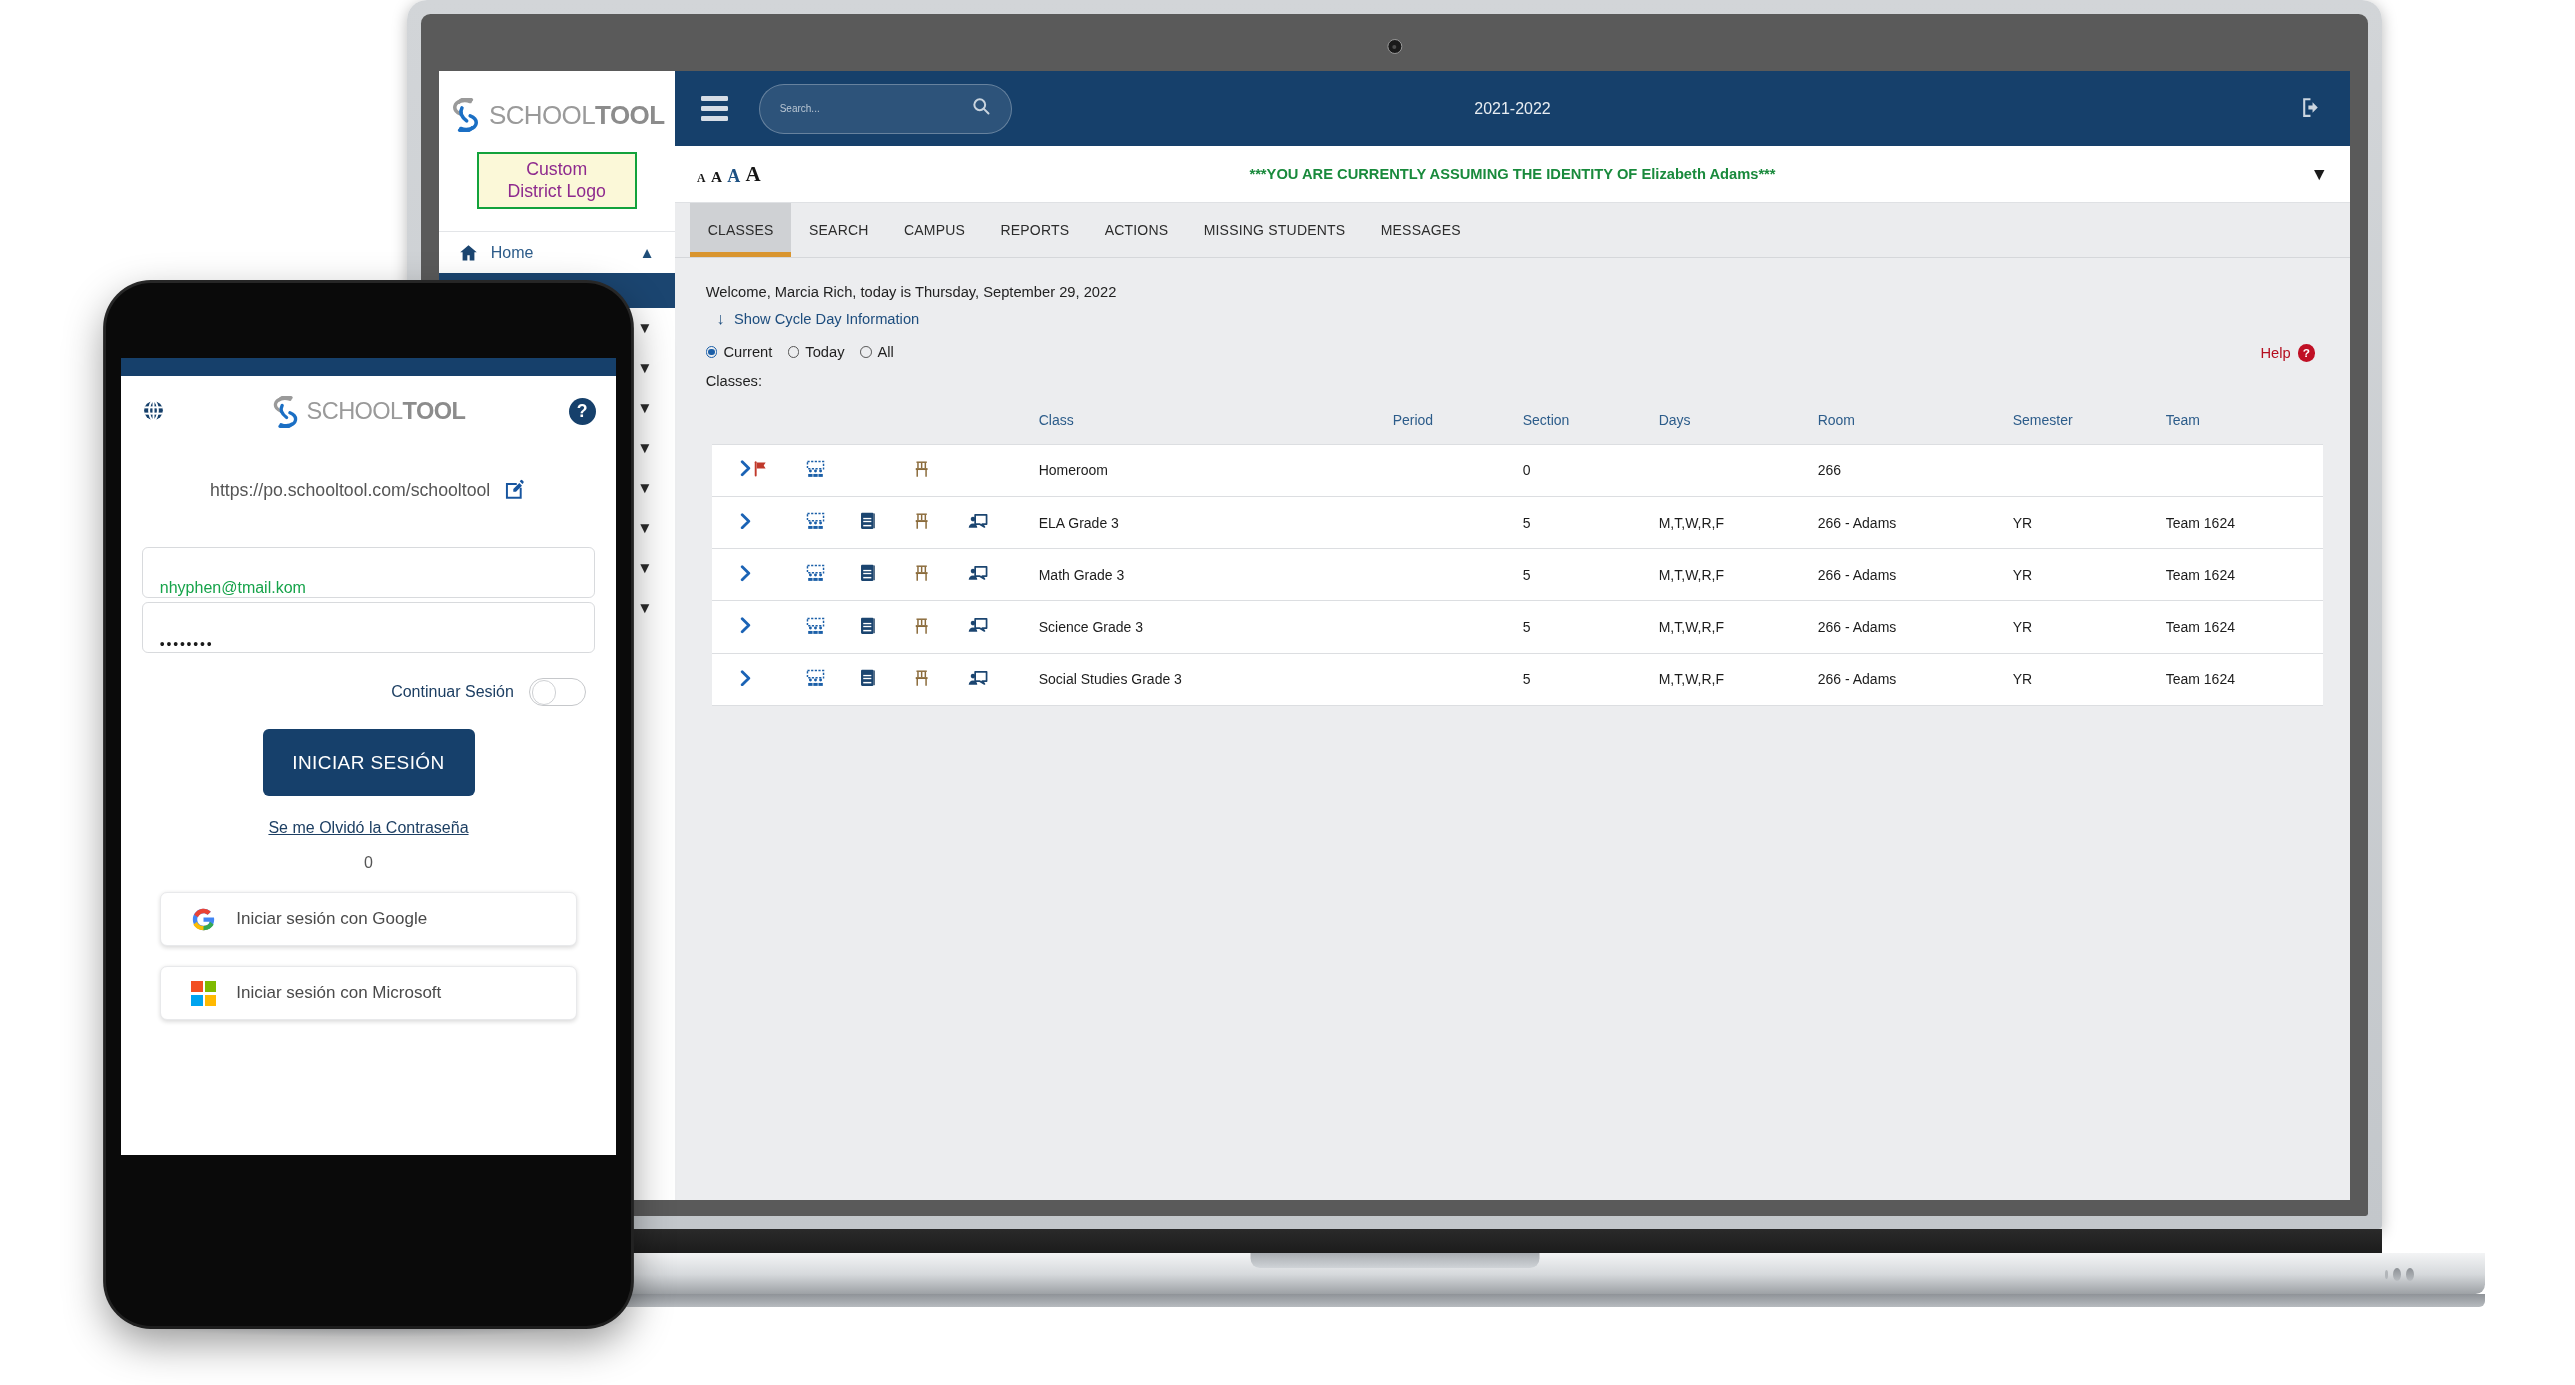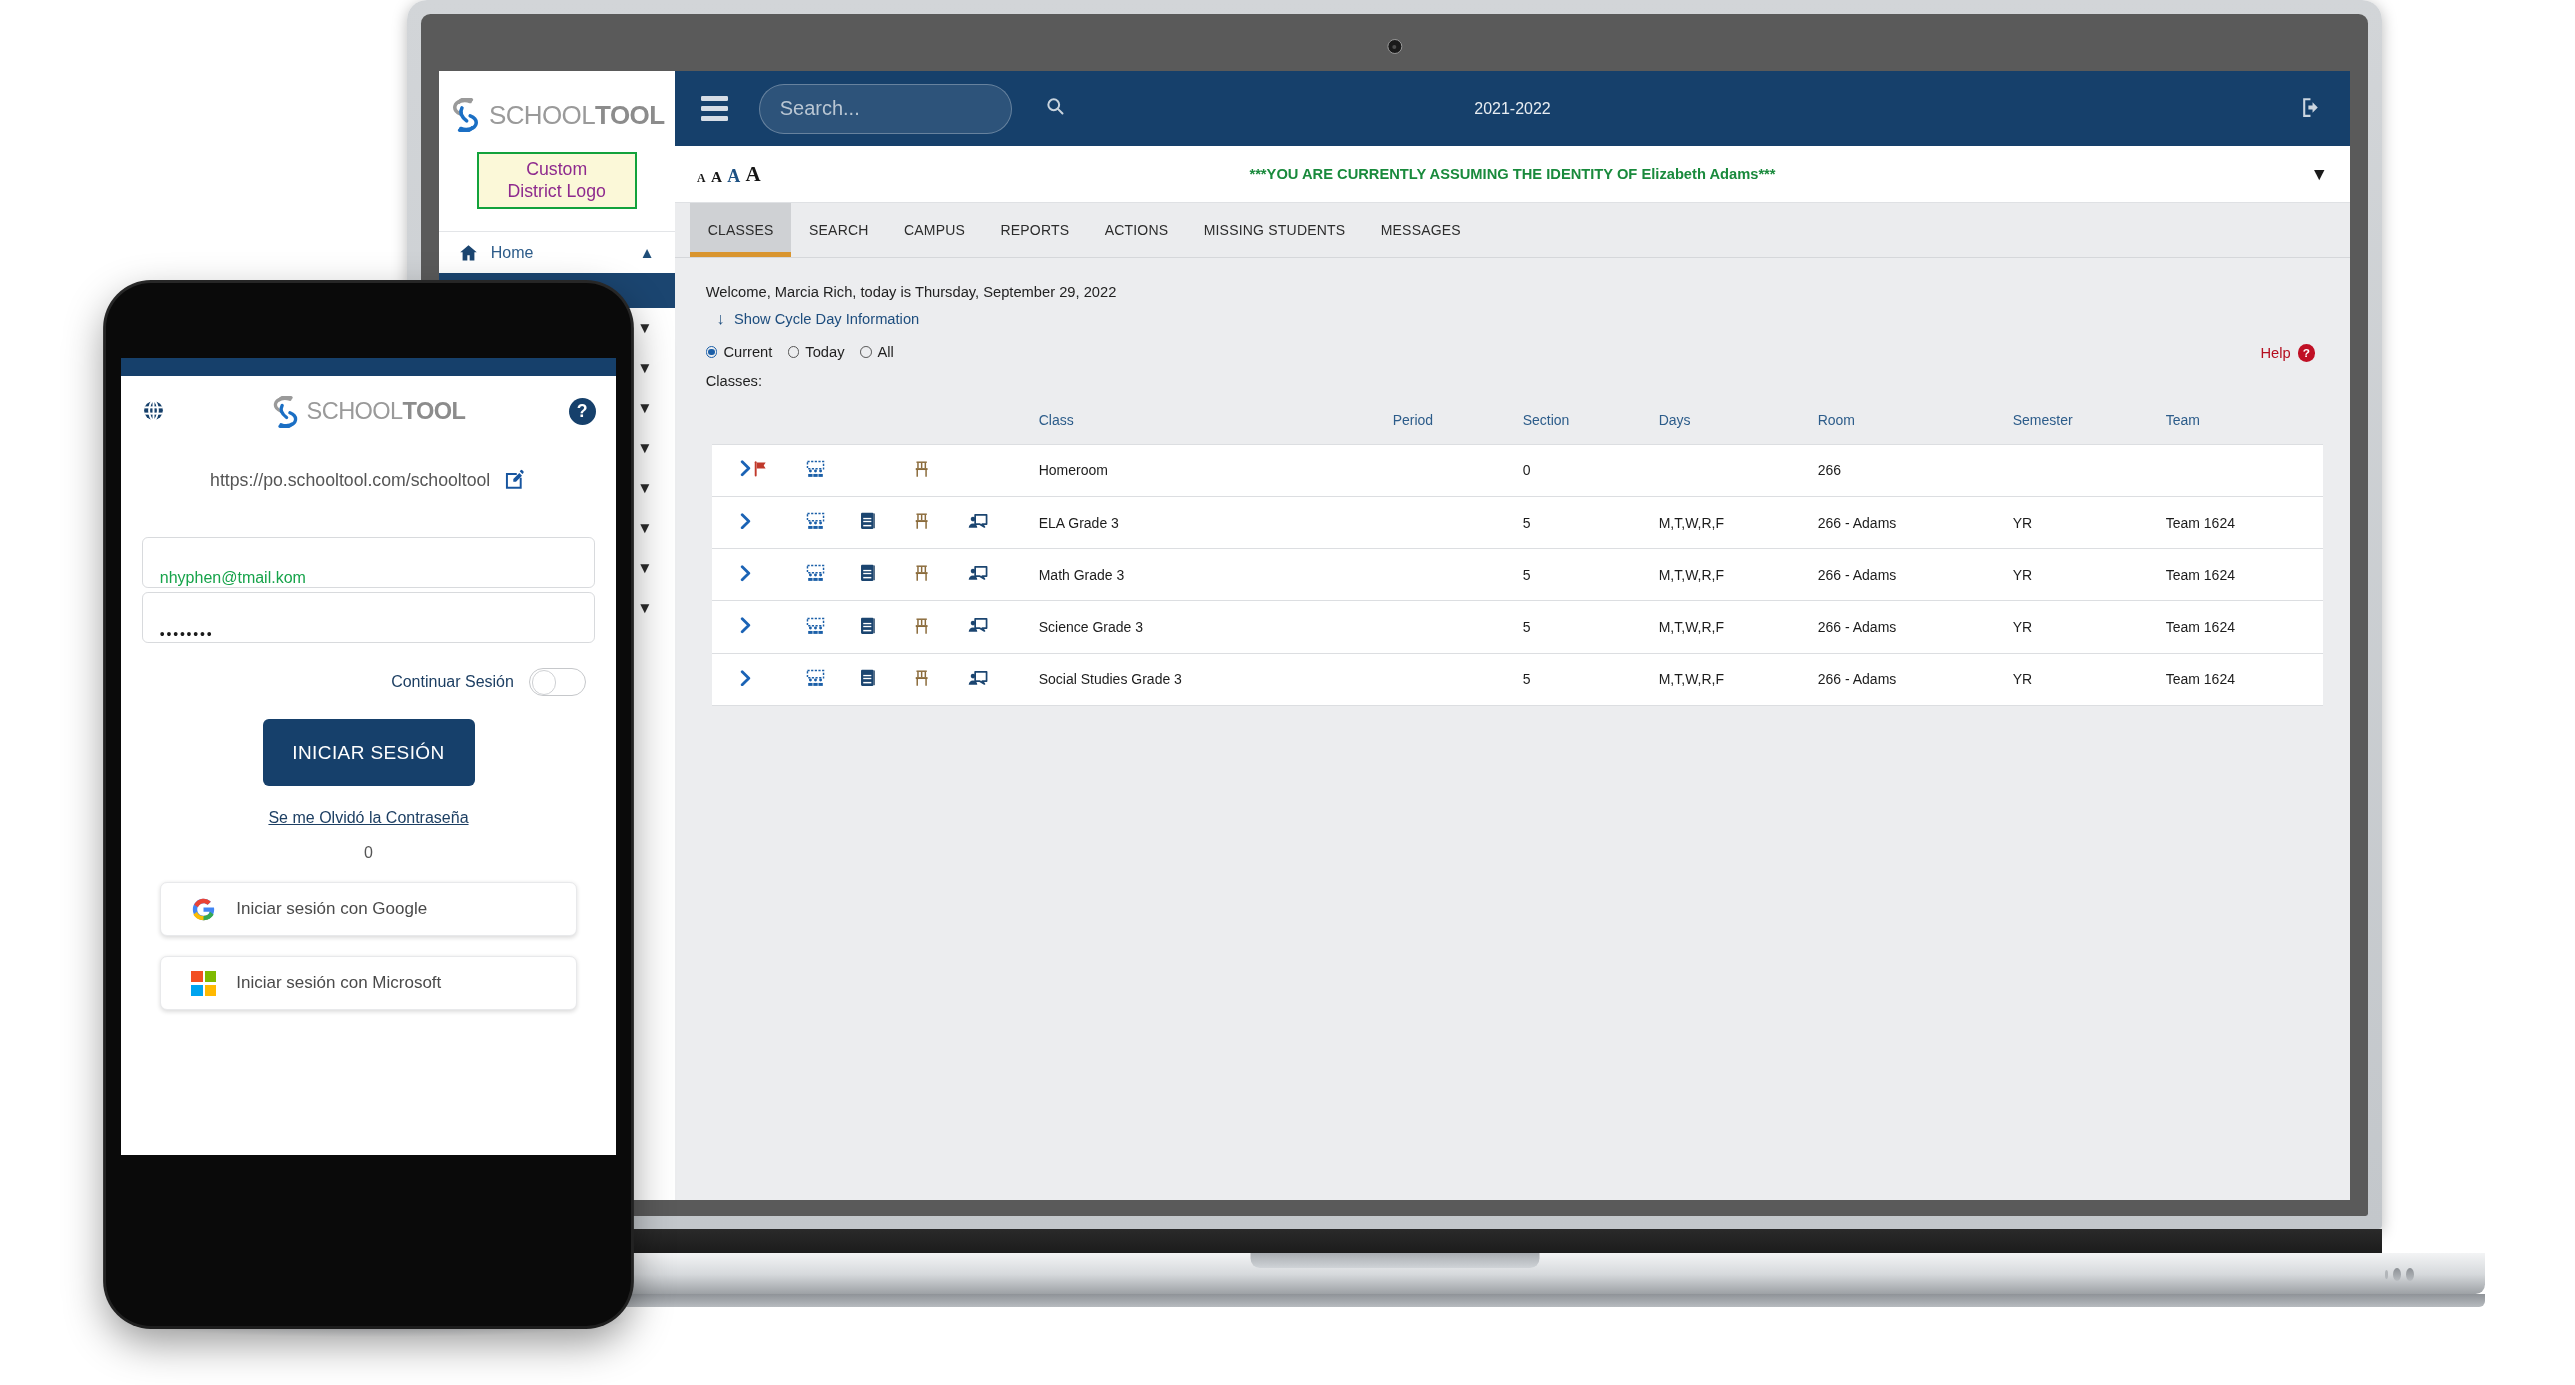--- a/index.html
+++ b/index.html
@@ -96,21 +96,21 @@
   .topbar { height: 75px; background:#16406b; display:flex; align-items:center; padding: 0 26px; position:relative; }
   .hamburger { width: 27px; display:flex; flex-direction:column; gap: 5.3px; cursor:pointer; }
   .hamburger span { display:block; height: 4.7px; background:#d6dde6; border-radius:1.2px; }
   .search-box {
     margin-left: 31px; width: 253px; height: 50px; border-radius: 26px;
     background: rgba(255,255,255,.10); border:0.6px solid rgba(255,255,255,.28);
     display:flex; align-items:center; padding: 0 20px;
   }
   .search-box input {
     flex:1; background:transparent; border:none; outline:none;
-    color:#c9d4de; font-size: 20px; font-family:inherit;
+    color:#c9d4de; font-size: 10px; font-family:inherit;
   }
   .search-box input::placeholder { color:#b9c6d3; }
   .search-ic { color:#c9d4de; font-size: 20px; }
   .school-year { position:absolute; left:50%; transform:translateX(-50%);
                  color:#e8edf2; font-size: 16px; }
   .logout-ic { margin-left:auto; color:#ccd6e0; }
 
   .subbar { height: 57px; background:#ffffff; display:flex; align-items:center;
             padding: 0 22.4px; border-bottom:0.6px solid #dfe1e4; position:relative; }
   .font-sizes { display:flex; align-items:flex-end; gap: 5.3px; }
@@ -209,21 +209,21 @@
     background:#ffffff; overflow:hidden;
   }
   .phone-topbar { height: 17.7px; background:#16406b; }
   .phone-head { display:flex; align-items:center; padding: 20px 20px 0 20px; }
   .globe-ic { color:#16406b; }
   .phone-brand { flex:1; display:flex; align-items:center; justify-content:center; gap: 5.9px; }
   .phone-brand .st-word { font-size: 23.6px; }
   .help-circ { width: 27px; height: 27px; border-radius:50%; background:#16406b; color:#fff;
                display:flex; align-items:center; justify-content:center; font-size: 17.7px; font-weight:700; }
 
-  .url-row { display:flex; align-items:center; justify-content:center; gap: 13px; margin-top: 40px; padding: 0 2px; }
+  .url-row { display:flex; align-items:center; justify-content:center; gap: 13px; margin-top: 50px; padding: 0 2px; }
   .url-text { font-size: 17.7px; color:#555; }
   .edit-ic { color:#17559f; }
 
   .field {
     margin: 4px 21px; height: 51px; border:0.6px solid #d8dadd; border-radius: 5.9px;
     display:flex; align-items:flex-end; padding: 0 16.5px; font-size: 16px; background:#fff;
   }
   .field.email { margin-top: 44px; color:#16a34a; }
   .field.pass  { margin-top: -0.6px; color:#1a1a1a; letter-spacing: 1.8px; font-size: 14px; }
 

